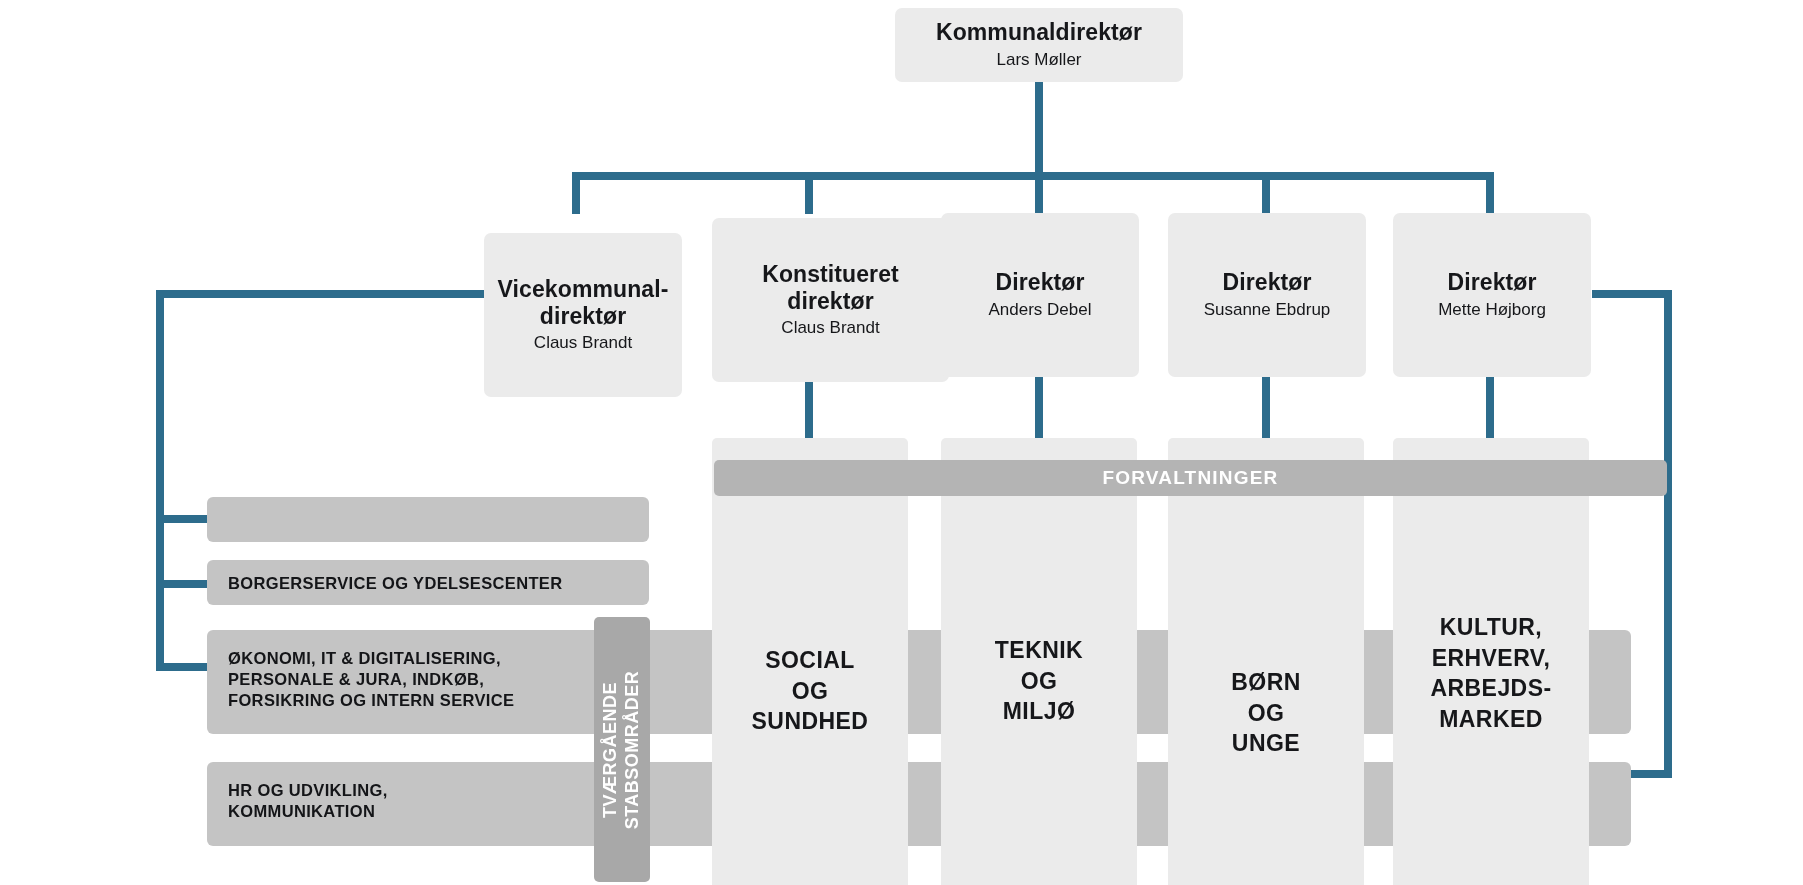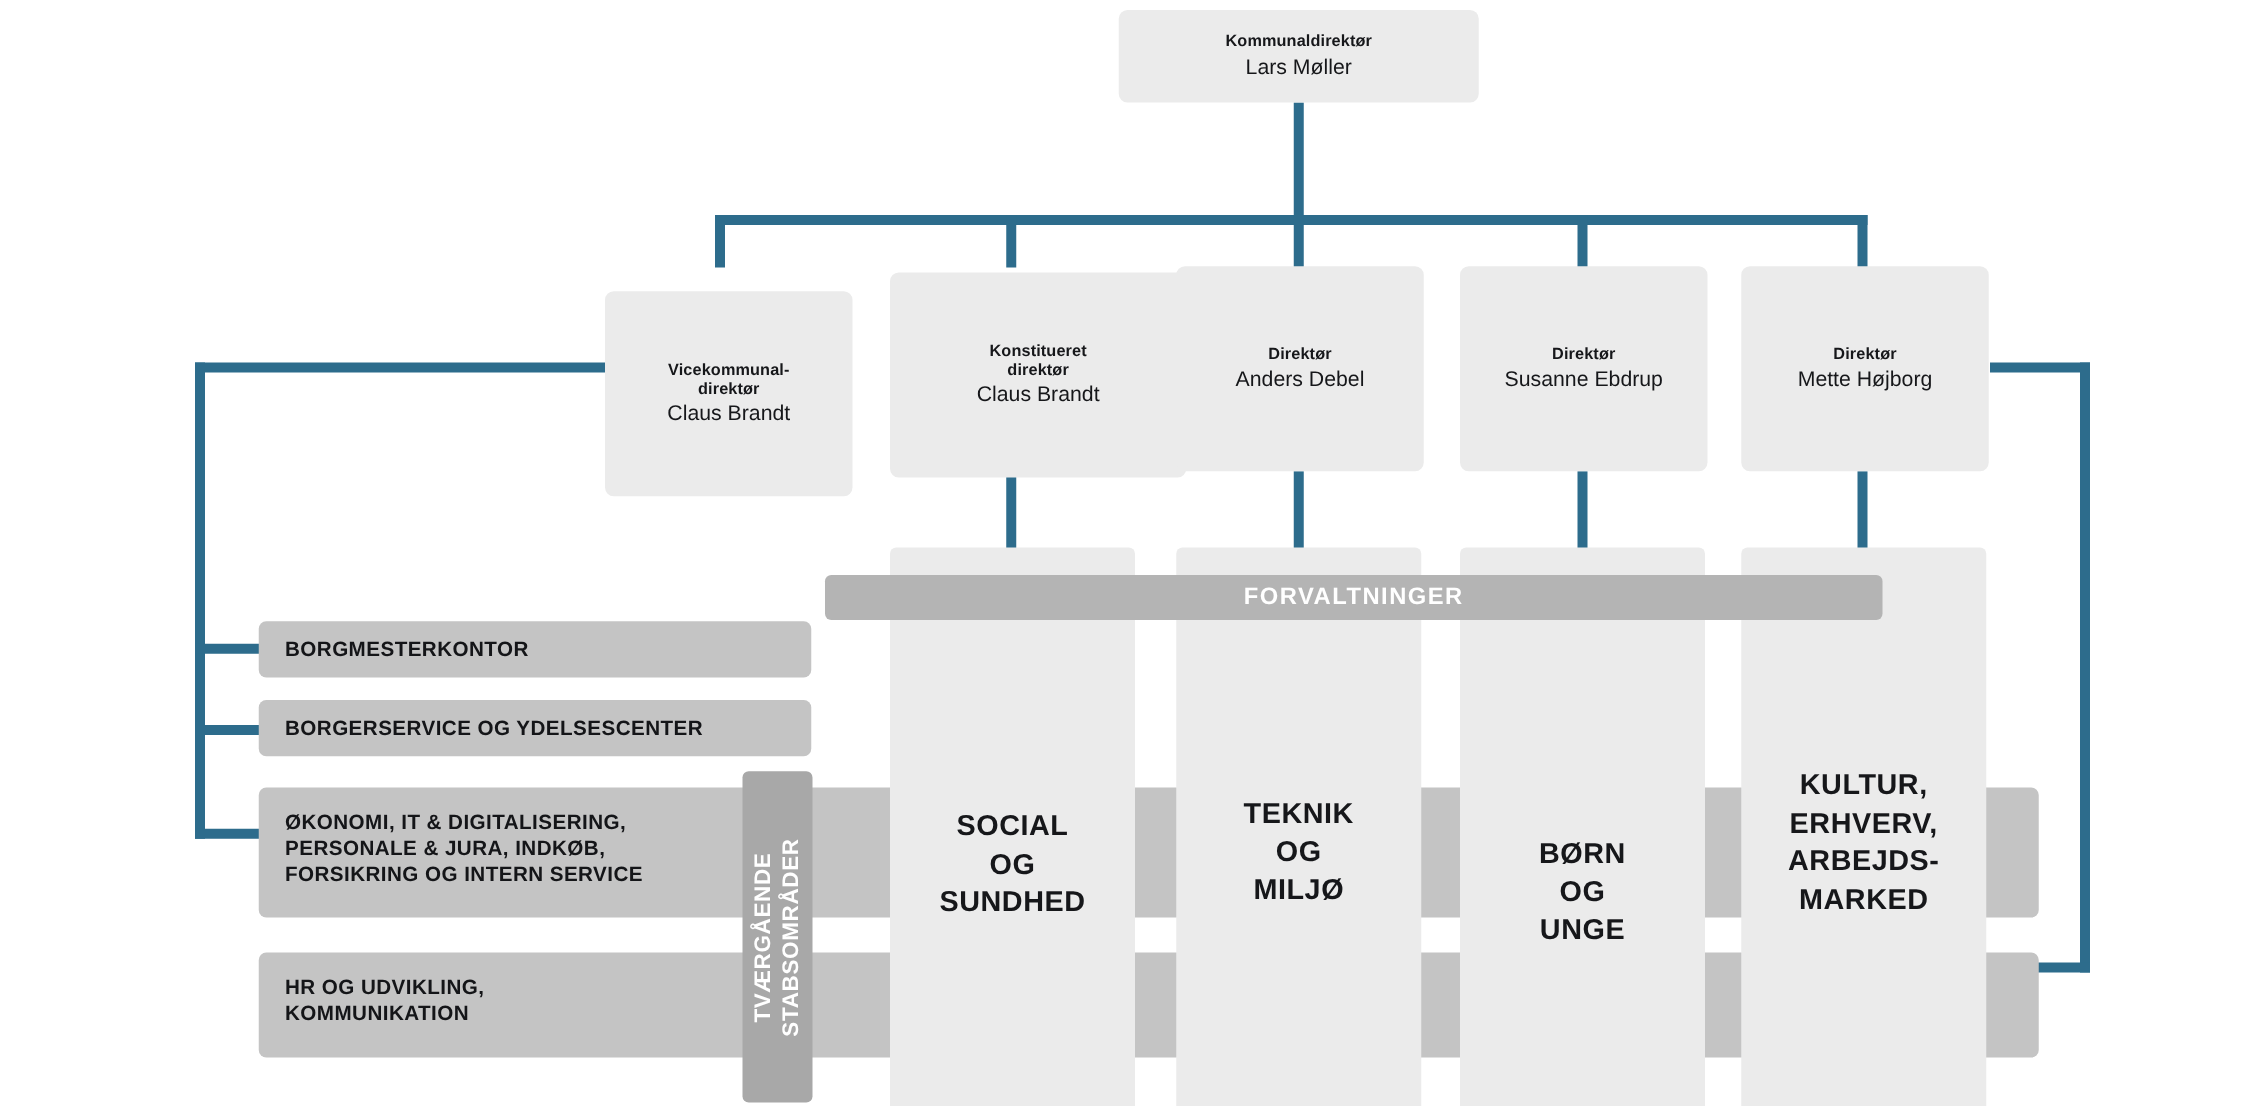--- a/index.html
+++ b/index.html
@@ -32,21 +32,21 @@
     border-radius: 7px;
     display: flex;
     flex-direction: column;
     align-items: center;
     justify-content: center;
     text-align: center;
     color: #16171a;
   }
   .person-title {
     font-weight: bold;
-    font-size: 13px;
+    font-size: 23px;
     line-height: 1.18;
     letter-spacing: 0.1px;
   }
   .person-name {
     font-weight: normal;
     font-size: 17px;
     line-height: 1.3;
     margin-top: 2px;
   }
 
@@ -167,32 +167,31 @@
   <div class="col" style="left:712px; top:438px; width:196px; height:452px;"></div>
   <div class="col" style="left:941px; top:438px; width:196px; height:452px;"></div>
   <div class="col" style="left:1168px; top:438px; width:196px; height:452px;"></div>
   <div class="col" style="left:1393px; top:438px; width:196px; height:452px;"></div>
 
   <div class="vert-bar" style="left:594px; top:617px; width:56px; height:265px;">
     <div class="vert-bar-text">TVÆRGÅENDE
 STABSOMRÅDER</div>
   </div>
 
-  <div class="staff-label" style="left:228px; top:510px; width:420px;">BORGMESTERKONTOR</div>
 
   <div class="staff-label" style="left:228px; top:573px; width:420px;">BORGERSERVICE OG YDELSESCENTER</div>
 
   <div class="staff-label" style="left:228px; top:648px; width:400px;">ØKONOMI, IT &amp; DIGITALISERING,
 PERSONALE &amp; JURA, INDKØB,
 FORSIKRING OG INTERN SERVICE</div>
 
   <div class="staff-label" style="left:228px; top:780px; width:400px;">HR OG UDVIKLING,
 KOMMUNIKATION</div>
 
-  <div class="forv-band" style="left:660px; top:460px; width:846px; height:36px;">
+  <div class="forv-band" style="left:714px; top:460px; width:953px; height:36px;">
     <span class="forv-band-text">FORVALTNINGER</span>
   </div>
 
   <div class="col-label" style="left:712px; top:635px; width:196px; white-space:pre-line;margin-top:10px;">SOCIAL
 OG
 SUNDHED</div>
   <div class="col-label" style="left:941px; top:635px; width:196px; white-space:pre-line;">TEKNIK
 OG
 MILJØ</div>
   <div class="col-label" style="left:1168px; top:635px; width:196px; white-space:pre-line;margin-top:32px;">BØRN

